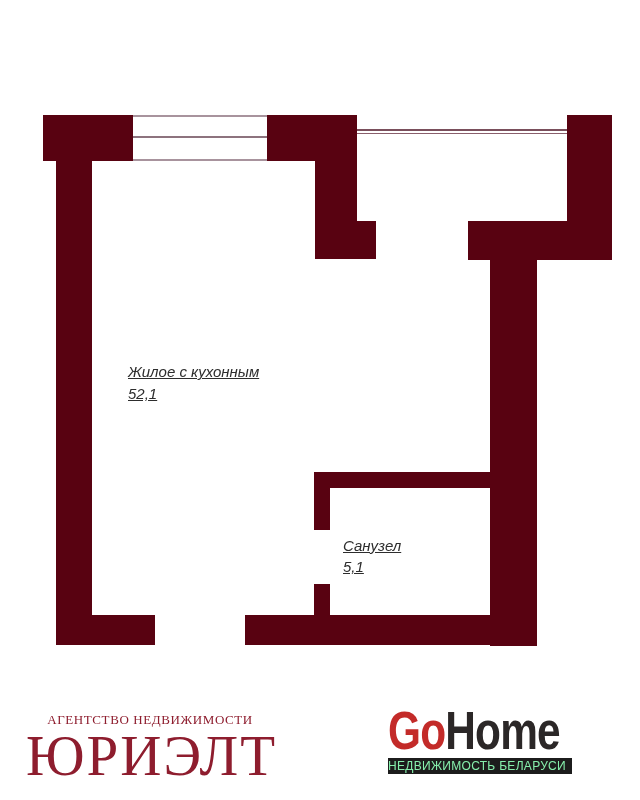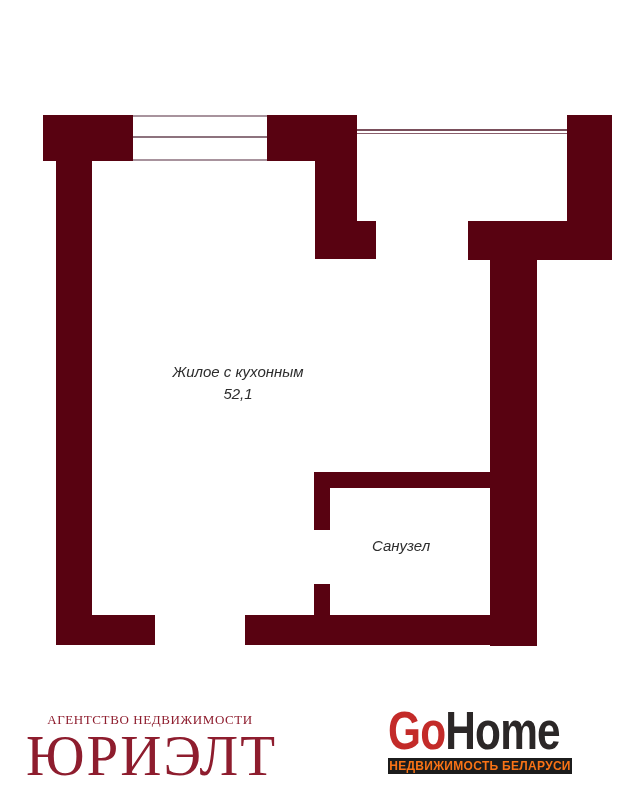--- a/index.html
+++ b/index.html
@@ -22,36 +22,36 @@
   .w-mid{left:315px;top:161px;width:42px;height:60px;}
   .w-midfoot{left:315px;top:221px;width:61px;height:38px;}
   .w-trc{left:567px;top:115px;width:45px;height:145px;}
   .w-arm{left:468px;top:221px;width:144px;height:39px;}
   .w-right{left:490px;top:259px;width:47px;height:387px;}
   .w-bottom{left:245px;top:615px;width:292px;height:30px;}
   .w-bath-top{left:314px;top:472px;width:176px;height:16px;}
   .w-bath-lu{left:314px;top:472px;width:16px;height:58px;}
   .w-bath-ll{left:314px;top:584px;width:16px;height:31px;}
   
-  .room-label{position:absolute;font-style:italic;color:#2d2d2d;text-align:center;
-              font-size:15px;line-height:22px;}
+  .room-label{position:absolute;font-style:italic;color:#2d2d2d;
+              font-size:15px;line-height:22px;text-decoration:underline;}
   .room-label.main{left:128px;top:361px;width:220px;}
-  .room-label.bath{left:331px;top:535px;width:140px;line-height:21px;}
+  .room-label.bath{left:343px;top:535px;width:140px;line-height:21px;}
   
   .agency{position:absolute;left:26px;top:712px;width:248px;text-align:center;
           font-family:"Liberation Serif",serif;color:#8e1d2e;}
   .agency .tagline{font-size:13px;letter-spacing:0.6px;line-height:16px;white-space:nowrap;}
   .agency .name{font-size:57px;letter-spacing:2px;line-height:52px;margin-top:2px;white-space:nowrap;}
   .gohome{position:absolute;left:388px;top:706px;width:200px;}
   .gohome .wordmark{display:inline-block;transform:scaleX(0.8);transform-origin:left top;
                     font-weight:bold;font-size:53px;line-height:50px;letter-spacing:-1px;white-space:nowrap;}
   .gohome .go{color:#c32b29;}
   .gohome .home{color:#2b2727;}
   .gohome .bar{position:absolute;left:0;top:52px;width:184px;height:16px;background:#1c1c1c;
-               color:#f97316;font-weight:bold;font-size:12px;line-height:16px;text-align:center;
+               color:#86efac;font-weight:normal;font-size:12px;line-height:16px;text-align:left;
                letter-spacing:0.3px;white-space:nowrap;}
 </style>
 </head>
 <body>
 
 <div class="stage">
 
   <div class="plan">
 
     <div class="wall w-tl"></div>
@@ -73,20 +73,21 @@
     <div class="wall w-bath-top"></div>
     <div class="wall w-bath-lu"></div>
     <div class="wall w-bath-ll"></div>
 
     <div class="room-label main">
       <div>Жилое с кухонным</div>
       <div>52,1</div>
     </div>
     <div class="room-label bath">
       <div>Санузел</div>
+      <div>5,1</div>
     </div>
   </div>
 
   <div class="agency">
     <div class="tagline">АГЕНТСТВО НЕДВИЖИМОСТИ</div>
     <div class="name">ЮРИЭЛТ</div>
   </div>
 
   <div class="gohome">
     <div class="wordmark"><span class="go">Go</span><span class="home">Home</span></div>

